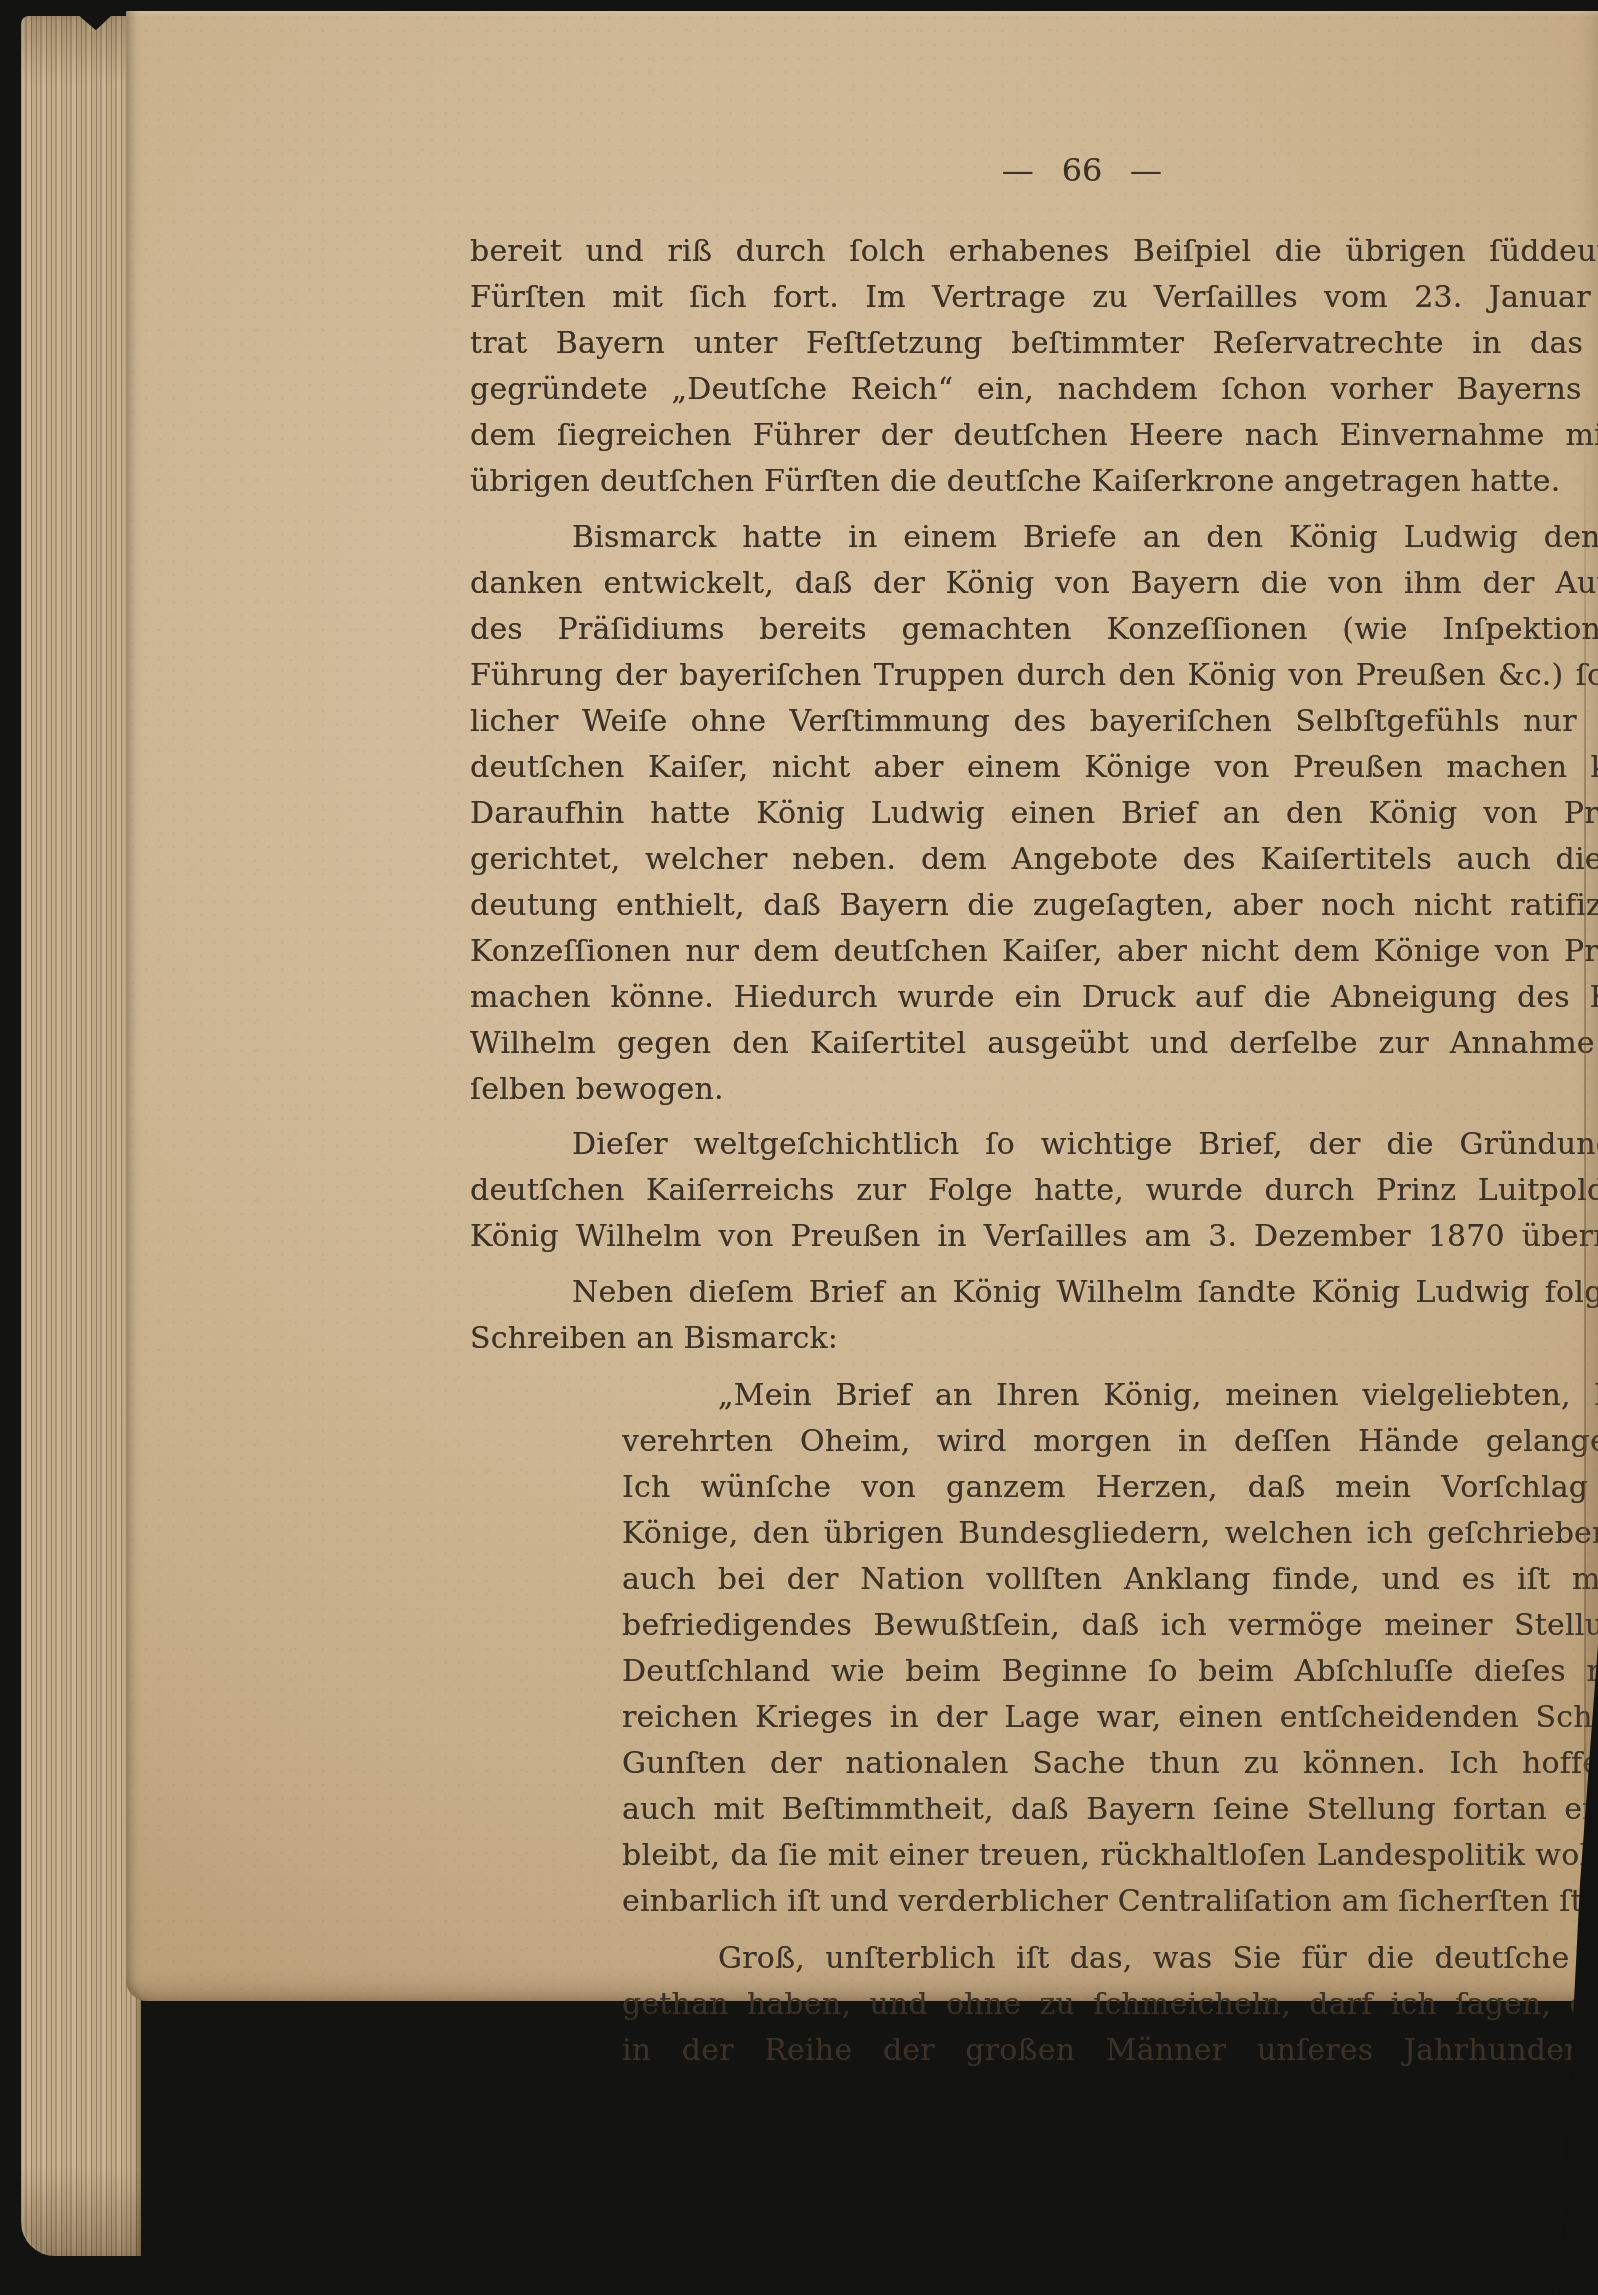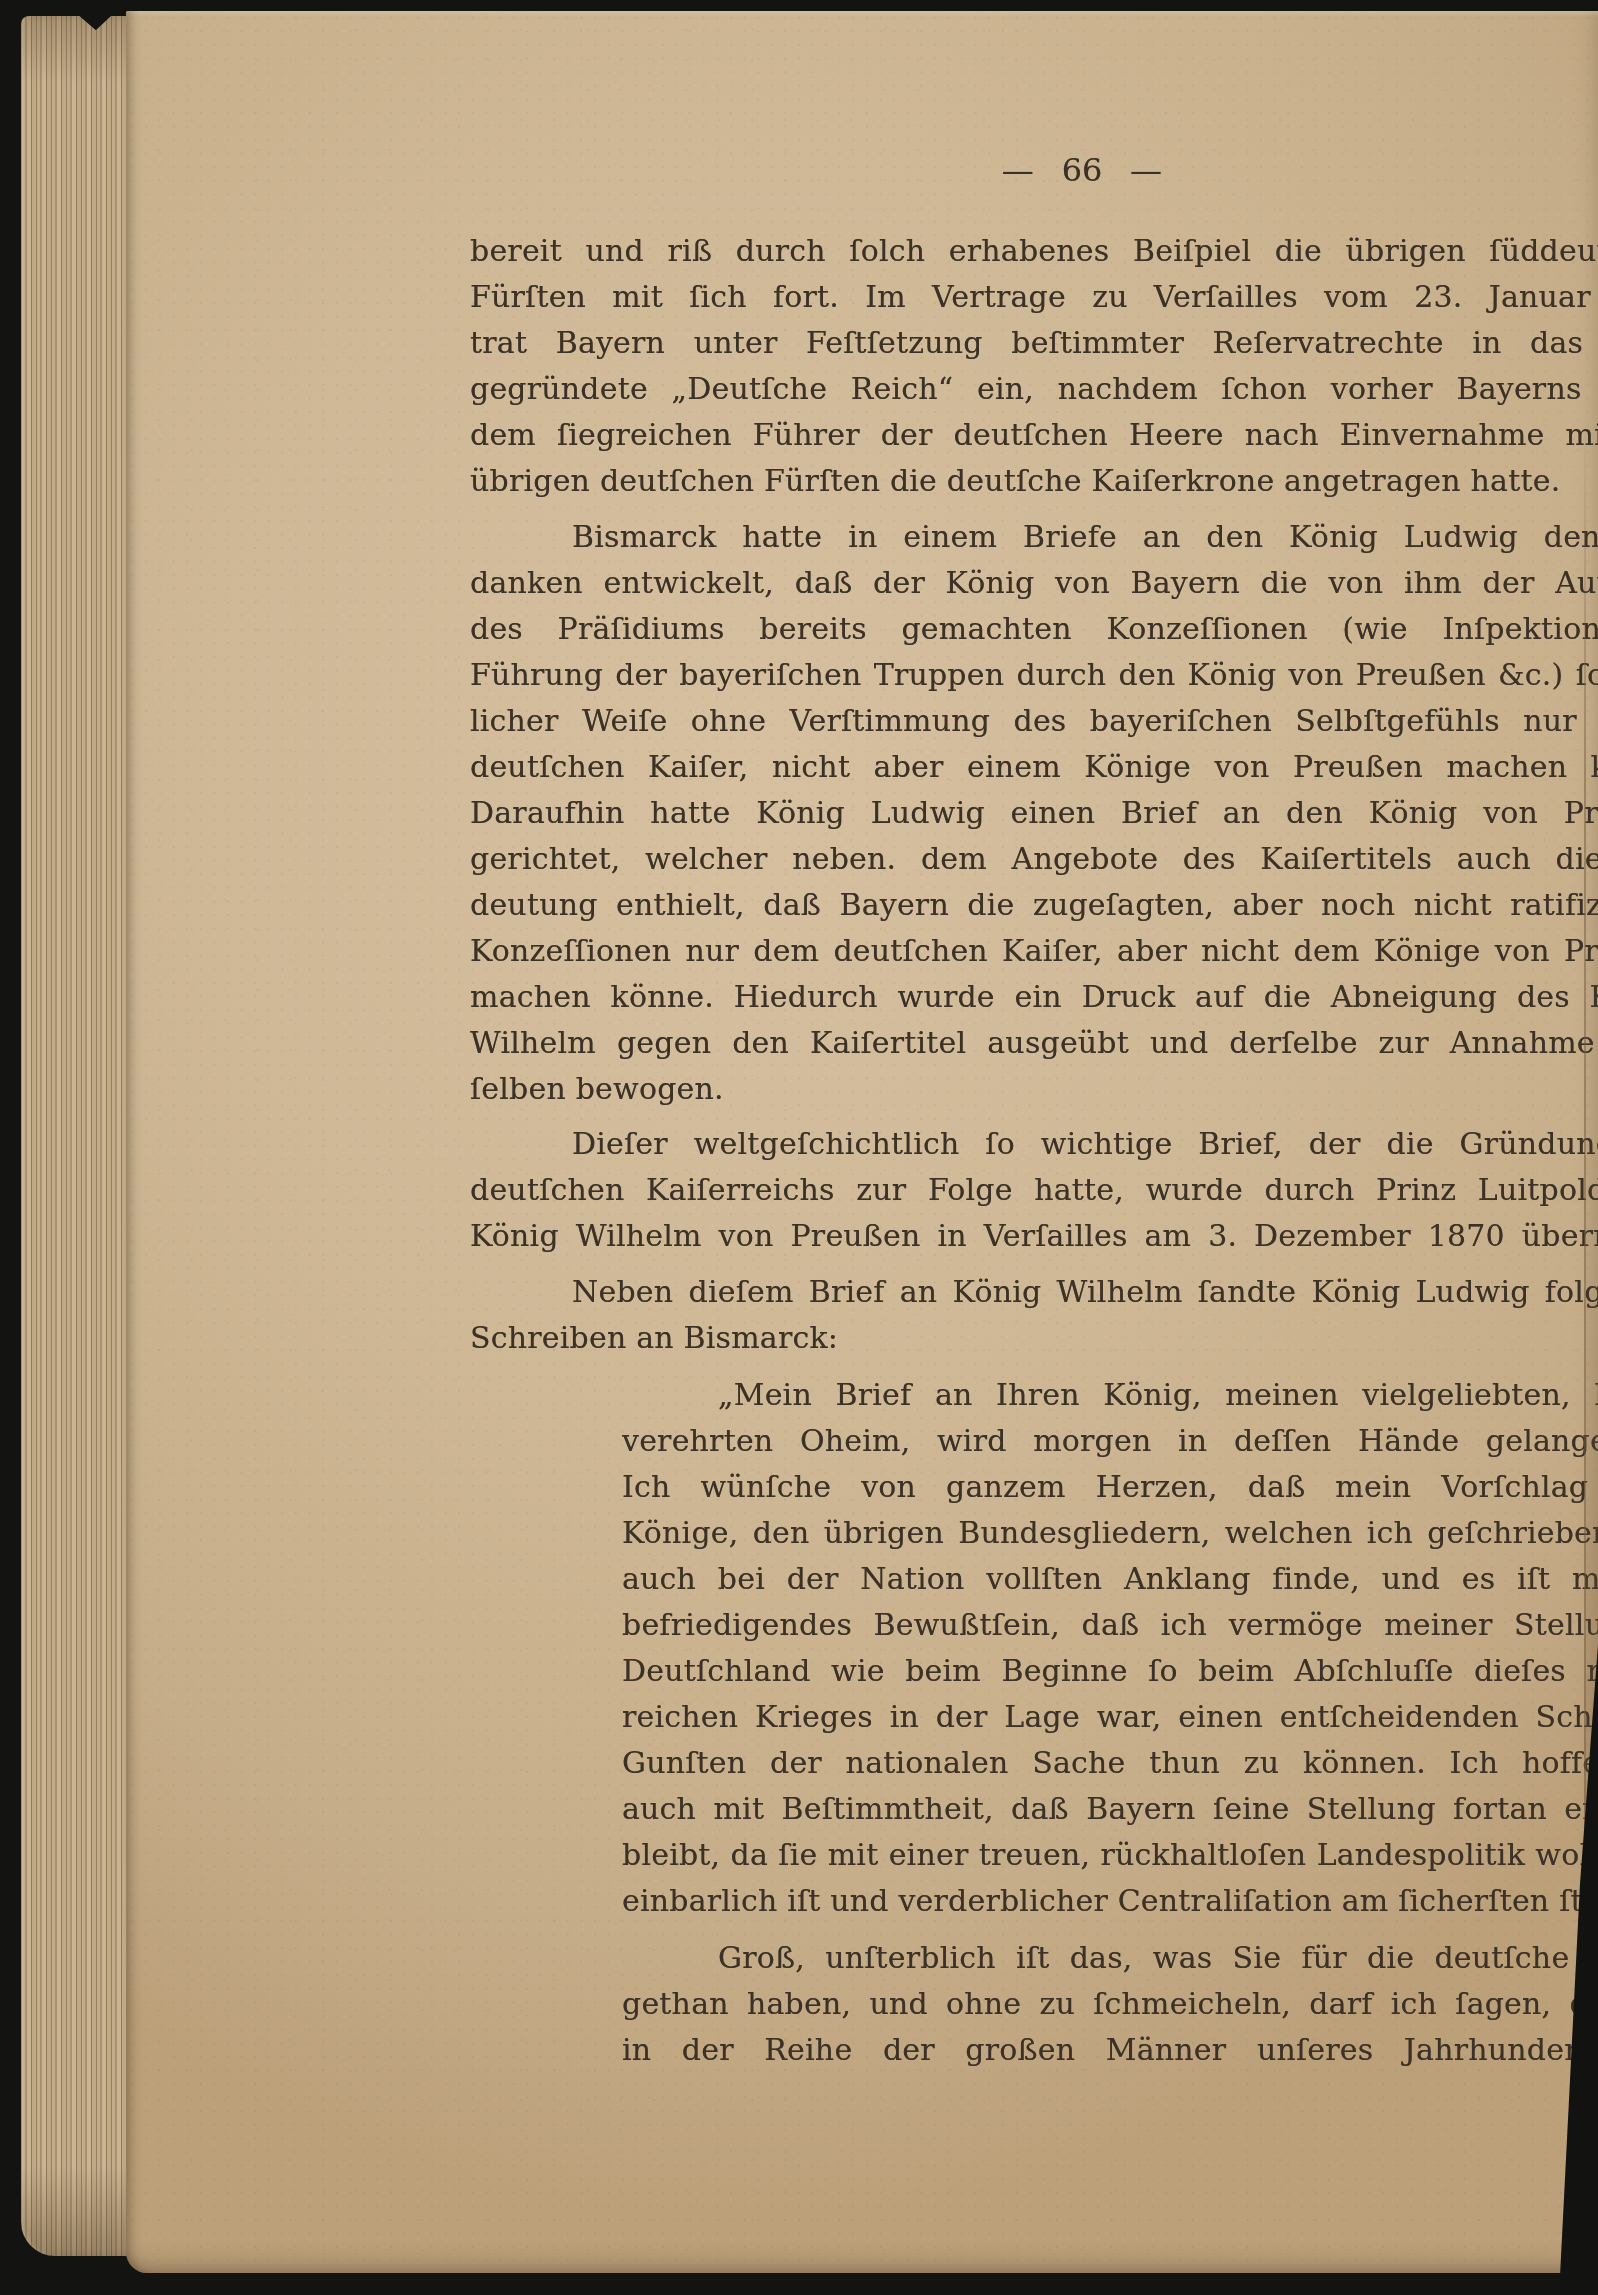--- a/index.html
+++ b/index.html
@@ -18,21 +18,21 @@
       repeating-linear-gradient(90deg,
         #937f61 0 0.8px, #c3ac89 0.8px 4px,
         #a8916f 4px 5.6px, #cbb491 5.6px 10.4px,
         #8d7a5d 10.4px 11.2px, #c0a985 11.2px 15px),
       #bca684;
     border-radius:8px 0 0 34px;
     box-shadow: inset -6.4px 0 8px -4px rgba(60,42,22,.55), inset 3.2px 0 4.8px -2.4px rgba(250,240,220,.35);
   }
   
   .page{
-    position:absolute;left:126px;top:11.2px;width:1472px;height:2262px;
+    position:absolute;left:126px;top:11.2px;width:1472px;height:1990px;
     background:
       radial-gradient(ellipse 1199px 1439px at 42% 34%, #d6c0a0 0%, #cfb896 45%, #c6ad89 80%, #bba07a 100%);
     box-shadow:
       inset 8px 0 12.8px -6.4px rgba(60,45,25,.55),
       inset 0 5.6px 4.8px -3.2px rgba(255,248,230,.4),
       inset -9.6px -19px 27px -16px rgba(75,52,28,.45);
     border-radius:1.6px 0 11.2px 21px;
   }
   
   .grain{

